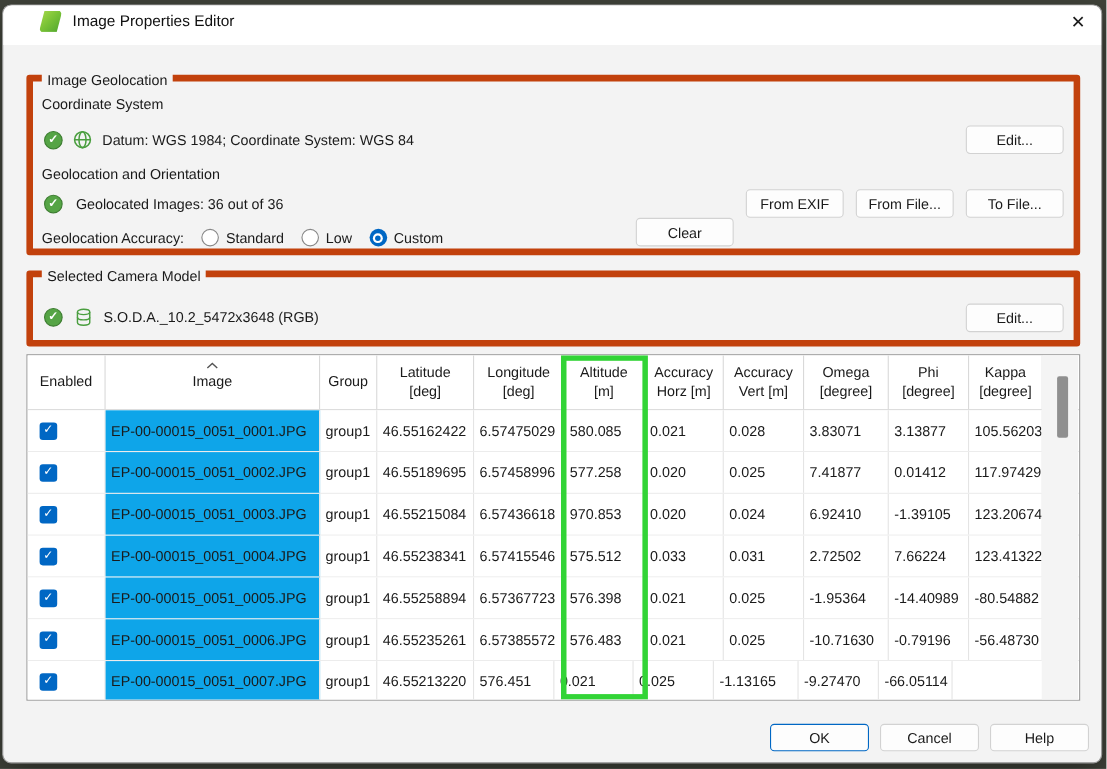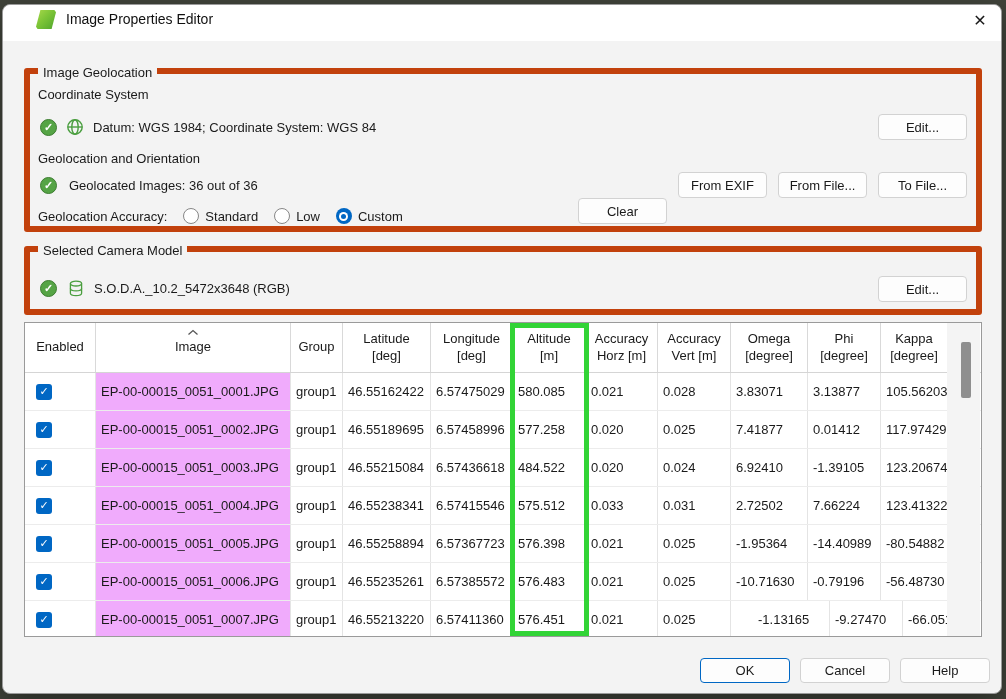--- a/index.html
+++ b/index.html
@@ -28,21 +28,21 @@
   .radio.checked::after{content:"";width:5px;height:5px;border-radius:50%;background:#0067c4;display:block;position:absolute;}
   .radio-item{display:flex;align-items:center;font-size:13px;margin-right:16px;position:relative;}
 
   .table-wrap{position:absolute;left:24px;top:322px;width:958px;height:315px;background:#ffffff;border:1px solid #9a9a9a;box-sizing:border-box;overflow:hidden;}
   .thead{display:flex;height:49px;border-bottom:1px solid #d5d5d5;background:#fff;}
   .th{position:relative;display:flex;align-items:center;justify-content:center;text-align:center;font-size:13px;border-right:1px solid #d9d9d9;box-sizing:border-box;flex:none;}
   .th span{white-space:pre-line;line-height:1.25;}
   .sort-caret{position:absolute;top:1px;left:50%;transform:translateX(-50%);}
   .tr{display:flex;height:37px;border-bottom:1px solid #ececec;background:#fff;}
   .td{display:flex;align-items:center;font-size:13px;border-right:1px solid #e4e4e4;box-sizing:border-box;padding-left:5px;flex:none;overflow:hidden;white-space:nowrap;}
-  .td.cell-image{background:#f0abfc;}
+  .td.cell-image{background:#0ea5e9;}
   .td.cell-enabled{padding-left:11px;}
   .checkbox{width:16px;height:16px;border-radius:3px;background:#0067c4;color:#fff;font-size:11px;display:flex;align-items:center;justify-content:center;cursor:pointer;line-height:1;}
   .gutter{position:absolute;right:1px;top:0;bottom:0;width:33px;background:#f4f4f4;}
   .sb-thumb{position:absolute;left:14px;top:19px;width:10px;height:56px;background:#8f8f8f;border-radius:2px;cursor:pointer;}
   .hl-box{position:absolute;left:485px;top:0;width:79px;height:313px;border:5px solid #32d436;box-sizing:border-box;pointer-events:none;z-index:5;}
 </style>
 </head>
 <body>
 
 <div id="screen">
@@ -198,21 +198,21 @@
           <div class="td" style="width: 67px;">117.97429</div>
         </div>
         <div class="tr">
           <div class="td cell-enabled" style="width: 71px;">
             <span class="checkbox">✓</span>
           </div>
           <div class="td cell-image" style="width: 195px;">EP-00-00015_0051_0003.JPG</div>
           <div class="td" style="width: 52px;">group1</div>
           <div class="td" style="width: 88px;">46.55215084</div>
           <div class="td" style="width: 82px;">6.57436618</div>
-          <div class="td" style="width: 73px;">484.522</div>
+          <div class="td" style="width: 73px;">970.853</div>
           <div class="td" style="width: 72px;">0.020</div>
           <div class="td" style="width: 73px;">0.024</div>
           <div class="td" style="width: 77px;">6.92410</div>
           <div class="td" style="width: 73px;">-1.39105</div>
           <div class="td" style="width: 67px;">123.20674</div>
         </div>
         <div class="tr">
           <div class="td cell-enabled" style="width: 71px;">
             <span class="checkbox">✓</span>
           </div>
@@ -257,25 +257,24 @@
           <div class="td" style="width: 73px;">-0.79196</div>
           <div class="td" style="width: 67px;">-56.48730</div>
         </div>
         <div class="tr">
           <div class="td cell-enabled" style="width: 71px;">
             <span class="checkbox">✓</span>
           </div>
           <div class="td cell-image" style="width: 195px;">EP-00-00015_0051_0007.JPG</div>
           <div class="td" style="width: 52px;">group1</div>
           <div class="td" style="width: 88px;">46.55213220</div>
-          <div class="td" style="width: 82px;">6.57411360</div>
           <div class="td" style="width: 73px;">576.451</div>
           <div class="td" style="width: 72px;">0.021</div>
           <div class="td" style="width: 73px;">0.025</div>
-          <div class="td" style="width: 77px; margin-left: 22px;">-1.13165</div>
+          <div class="td" style="width: 77px;">-1.13165</div>
           <div class="td" style="width: 73px;">-9.27470</div>
           <div class="td" style="width: 67px;">-66.05114</div>
         </div>
       </div>
     <div class="gutter">
       <div class="sb-thumb"></div>
     </div>
     <div class="hl-box"></div>
   </div>
 

